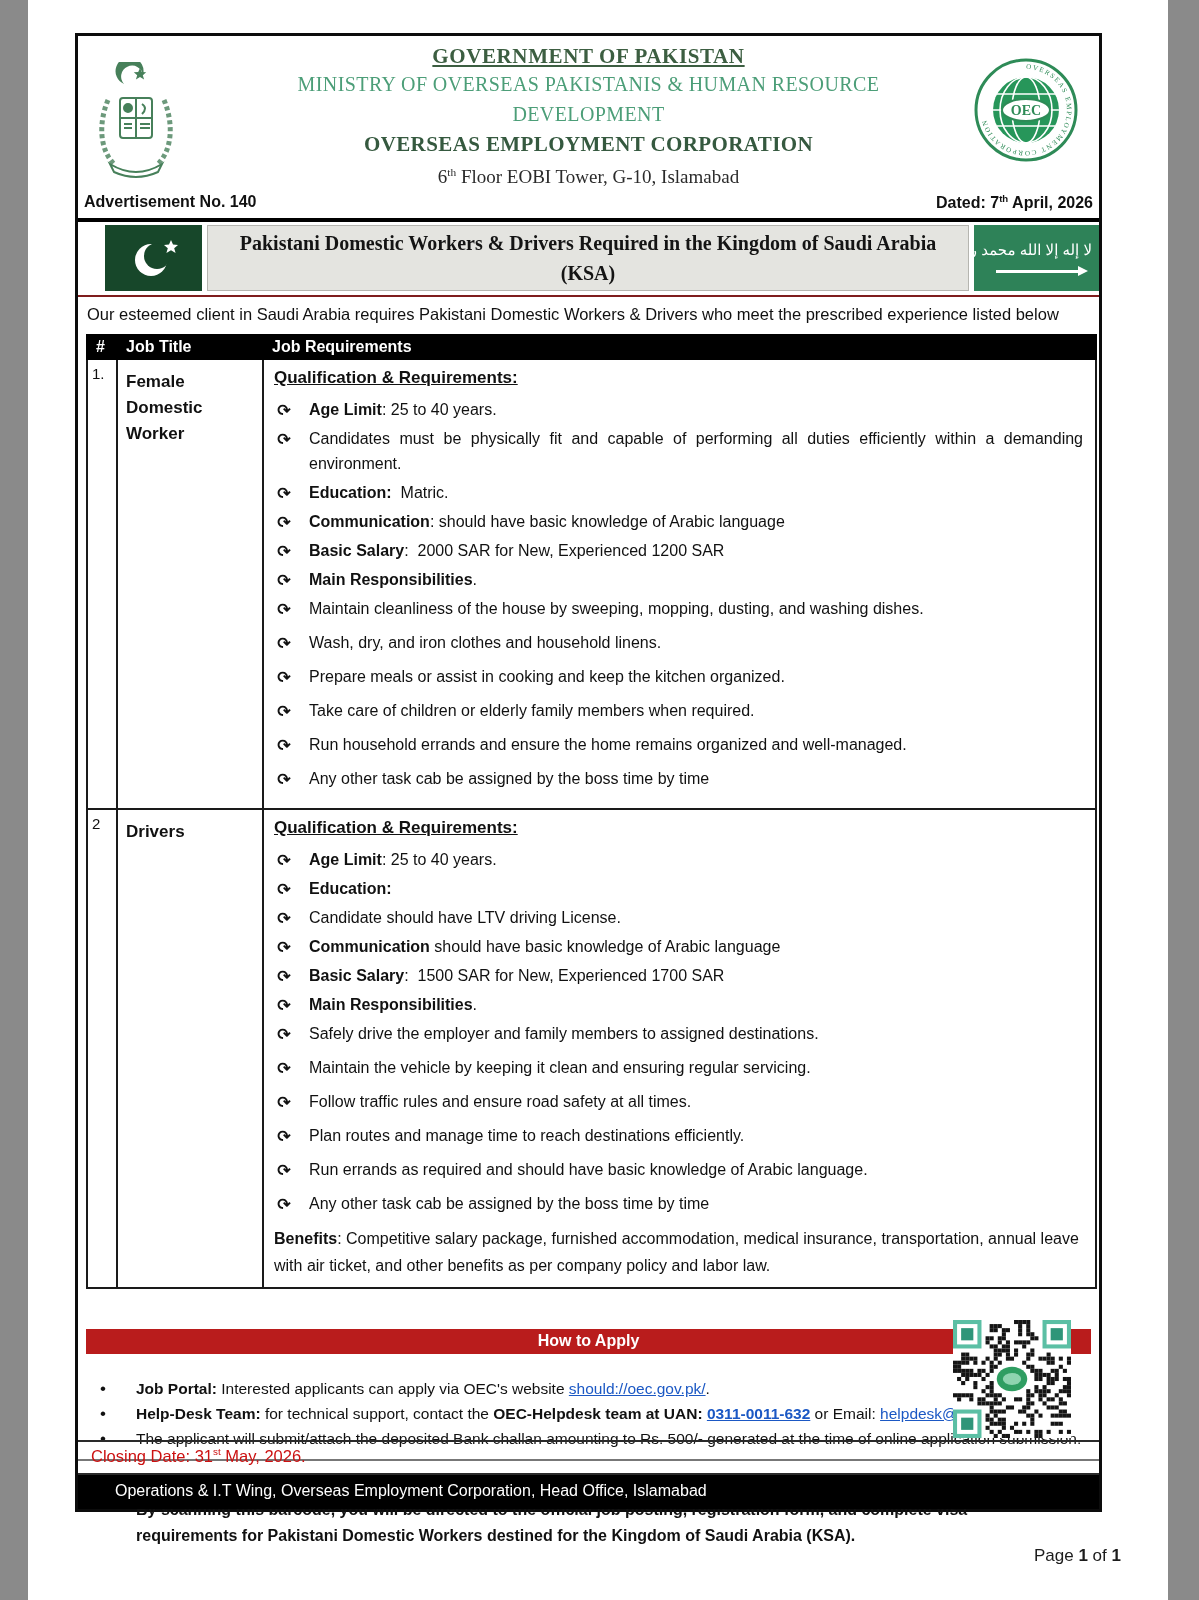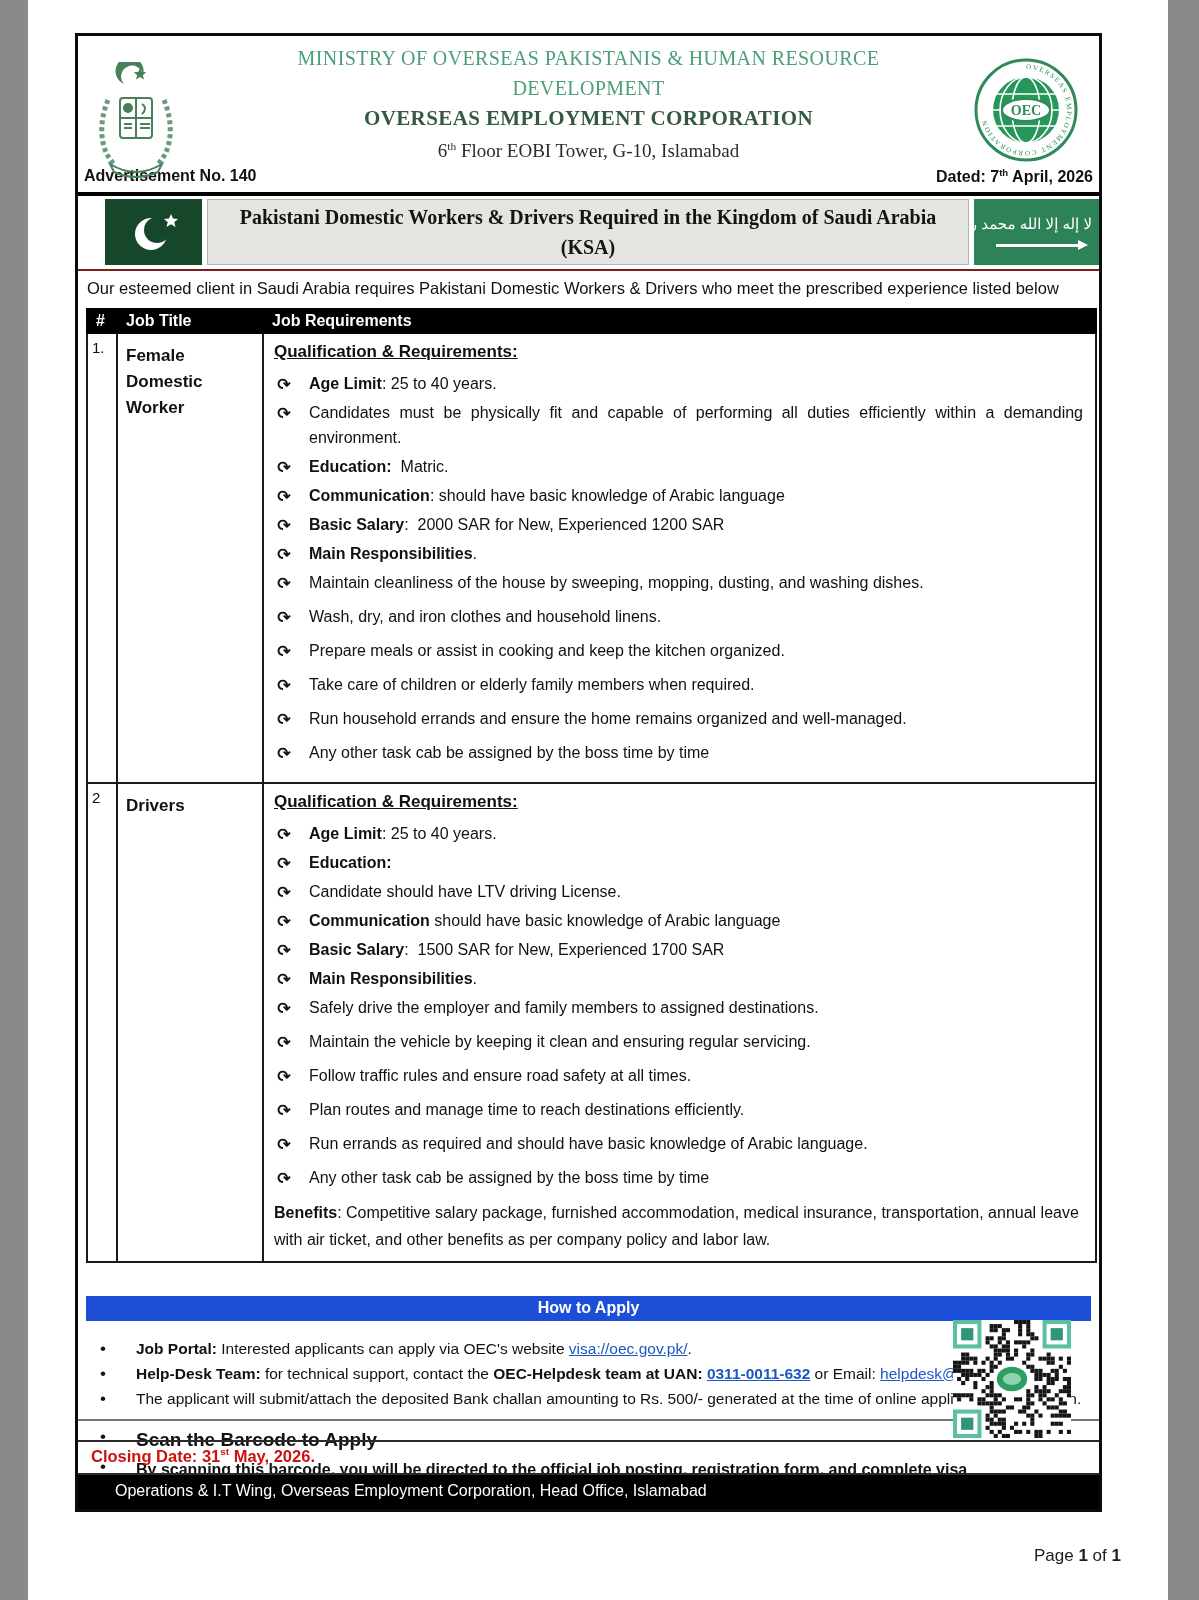--- a/index.html
+++ b/index.html
@@ -50,41 +50,41 @@
   ul.blist.resp li { margin-bottom:9px; }
   .bg { flex:0 0 35px; text-align:left; padding-left:2px; }
   .bg i { display:inline-block; font-style:normal; font-weight:800; font-size:16px; transform:rotate(135deg); }
   .btext { flex:1; white-space:pre-wrap; }
   li.just .btext { text-align:justify; }
   .benefits { font-size:16px; line-height:27px; margin-top:2px; }
 
   .gap { height:24px; }
 
   
-  .hta-banner { margin:9px 8px; background:#1d4ed8; color:#fff; font-weight:bold; font-size:16px;
+  .hta-banner { margin:16px 8px; background:#b91c1c; color:#fff; font-weight:bold; font-size:16px;
                 text-align:center; padding:3px 0 4px 0; }
   ul.hta { list-style:none; padding:7px 10px 4px 22px; }
   ul.hta li { display:flex; font-size:15.5px; line-height:23px; margin-bottom:2px; }
   .dotb { flex:0 0 36px; font-size:17px; }
   a.lnk { color:#1b58c4; text-decoration:underline; cursor:pointer; }
   a.lnk.bold { font-weight:bold; }
 
   .divider { border-top:2px solid #777; margin:3px 0 4px 0; }
 
   ul.scan { list-style:none; padding:2px 10px 0 22px; }
   ul.scan li { display:flex; margin-bottom:4px; }
   .scan-head { font-size:19px; font-weight:bold; line-height:26px; }
   .scan-desc { font-size:16px; font-weight:bold; line-height:26px; max-width:860px; }
 
   .qr-wrap { position:absolute; left:868px; top:1284px; width:132px; height:118px; }
 
   
   .bottom-block { position:absolute; left:0; right:0; bottom:0; }
   .closing { border-top:2px solid #2a2a2a; border-bottom:2px solid #2a2a2a;
-             color:#cc1111; font-weight:bold; font-size:16.5px; padding:4px 0 8px 13px; }
+             color:#cc1111; font-weight:normal; font-size:16.5px; padding:4px 0 8px 13px; }
   .footer-bar { background:#000; color:#fff; font-weight:normal; font-size:16px; padding:7px 0 9px 37px; }
 
   .page-indicator { position:absolute; right:78px; top:1546px; font-size:17px; color:#1c1c1c; }
   .page-indicator b { font-weight:bold; }
 </style>
 </head>
 <body>
 
 <div class="stage">
   <div class="gray-strip left"></div>
@@ -120,20 +120,21 @@
         <g stroke="#ffffff" stroke-width="1.6" fill="none">
           <ellipse cx="59" cy="54" rx="14" ry="33"></ellipse>
           <ellipse cx="59" cy="54" rx="26" ry="33"></ellipse>
           <line x1="26" y1="54" x2="92" y2="54"></line>
           <line x1="30" y1="38" x2="88" y2="38"></line>
           <line x1="30" y1="70" x2="88" y2="70"></line>
         </g>
         <ellipse cx="59" cy="54" rx="24" ry="11" fill="#ffffff" stroke="#2e8b57" stroke-width="2"></ellipse>
         <text x="59" y="59" text-anchor="middle" font-size="14" font-weight="bold" fill="#2e8b57">OEC</text>
       </svg>
+      <div class="h-govt">GOVERNMENT OF PAKISTAN</div>
       <div class="h-min">MINISTRY OF OVERSEAS PAKISTANIS &amp; HUMAN RESOURCE</div>
       <div class="h-min">DEVELOPMENT</div>
       <div class="h-corp">OVERSEAS EMPLOYMENT CORPORATION</div>
       <div class="h-addr"><span>6</span><sup>th</sup><span> Floor EOBI Tower, G-10, Islamabad</span></div>
     </div>
 
     <div class="adv-row">
       <span>Advertisement No. 140</span>
       <span><span>Dated: 7</span><sup>th</sup><span> April, 2026</span></span>
     </div>
@@ -291,21 +292,21 @@
       </tr>
     </tbody>
       </table>
 
     <div class="gap"></div>
 
     <div class="hta-banner">How to Apply</div>
     <ul class="hta">
       <li>
         <span class="dotb">•</span>
-        <span class="btext"><b>Job Portal:</b><span> Interested applicants can apply via OEC's website </span><a class="lnk">visa://oec.gov.pk/</a><span>.</span></span>
+        <span class="btext"><b>Job Portal:</b><span> Interested applicants can apply via OEC's website </span><a class="lnk">should://oec.gov.pk/</a><span>.</span></span>
       </li>
       <li>
         <span class="dotb">•</span>
         <span class="btext"><b>Help-Desk Team:</b><span> for technical support, contact the </span><b>OEC-Helpdesk team at UAN</b><b>: </b><a class="lnk bold">0311-0011-632</a><span> or Email: </span><a class="lnk">helpdesk@oec.gov.pk</a></span>
       </li>
       <li>
         <span class="dotb">•</span>
         <span class="btext">The applicant will submit/attach the deposited Bank challan amounting to Rs. 500/- generated at the time of online application submission.</span>
       </li>
     </ul>

